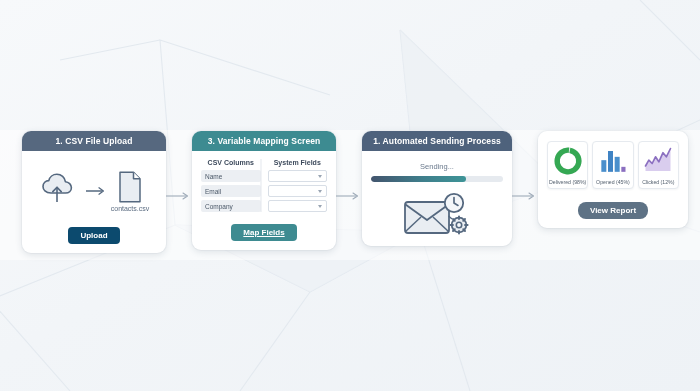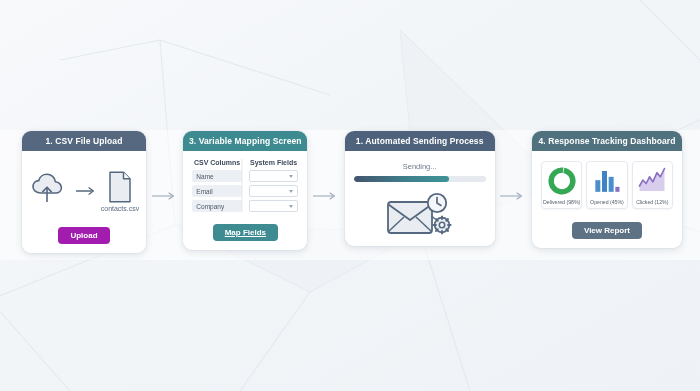--- a/index.html
+++ b/index.html
@@ -43,21 +43,21 @@
     position: absolute;
     top: 131px;
     left: 22px;
     right: 18px;
     height: 130px;
     display: flex;
     align-items: flex-start;
   }
 
   .card {
-    width: 124px;
+    width: 144px;
     background: #ffffff;
     border-radius: 9px;
     box-shadow: 0 2px 7px rgba(40, 60, 85, .13), 0 0 0 1px rgba(40,60,85,.035);
     overflow: hidden;
     flex: 0 0 auto;
   }
   .card.wide { width: 150px; }
 
   .card-header {
     height: 20px;
@@ -107,23 +107,23 @@
     font-size: 8px;
     font-weight: bold;
     color: #ffffff;
     border: none;
     border-radius: 4px;
     padding: 4px 12px;
     white-space: nowrap;
     cursor: pointer;
     font-family: "Liberation Sans", sans-serif;
   }
-  .btn-slate { background: #a21caf; }
+  .btn-slate { background: #0c4a6e; }
   .btn-teal  { background: #3e8b91; text-decoration: underline; }
-  .btn-report{ background: #5e7285; }
+  .btn-report{ background: #5e7285; border-radius: 8px; }
   .btn-up-wrap { margin-top: 9px; }
 
   
   .map-grid {
     width: 100%;
     display: grid;
     grid-template-columns: 1fr 1fr;
     column-gap: 7px;
     row-gap: 3px;
     position: relative;
@@ -377,23 +377,20 @@
     </div>
 
     <div class="connector">
       <svg class="arrow" width="26" height="10" viewBox="0 0 26 10">
         <line x1="0" y1="5" x2="20" y2="5" stroke="#9fabb9" stroke-width="1.1"></line>
         <path d="M17 2 L21.5 5 L17 8" fill="none" stroke="#9fabb9" stroke-width="1.1" stroke-linecap="round" stroke-linejoin="round"></path>
       </svg>
     </div>
 
     <div class="card wide">
-      <div class="card-header" style="background:#50727e">
-        <span>4. Response Tracking Dashboard</span>
-      </div>
       <div class="card-body">
         <div class="metrics">
 
           <div class="metric">
             <svg width="30" height="30" viewBox="0 0 36 36">
               <circle cx="18" cy="18" r="13" fill="none" stroke="#e7ebef" stroke-width="6.5"></circle>
               <circle cx="18" cy="18" r="13" fill="none" stroke="#35a853" stroke-width="6.5" stroke-linecap="butt" stroke-dasharray="80 81.7" transform="rotate(-80 18 18)"></circle>
             </svg>
             <span class="metric-label">Delivered (98%)</span>
           </div>

